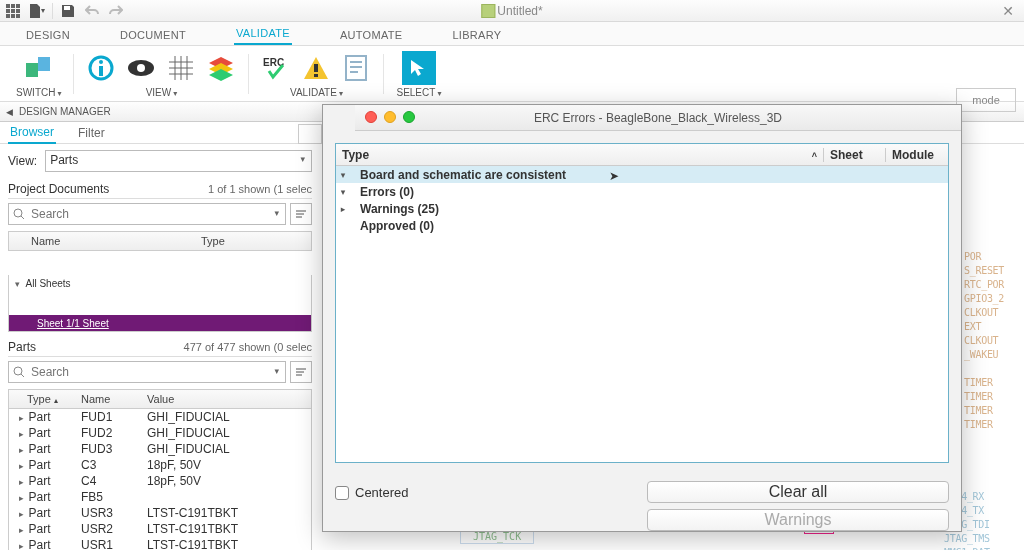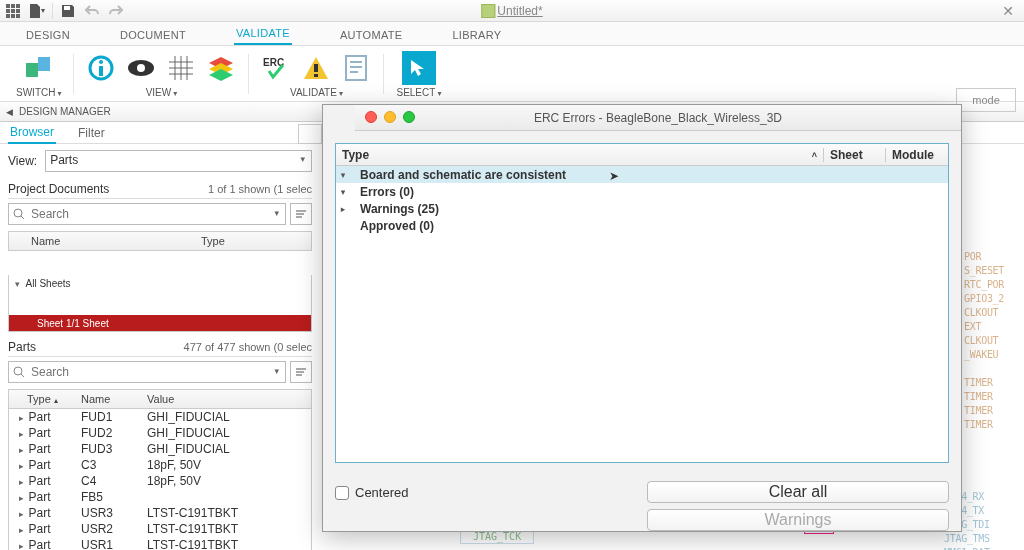--- a/index.html
+++ b/index.html
@@ -3,21 +3,21 @@
 <meta charset="utf-8">
 <style>
   * { box-sizing: border-box; font-family: "Helvetica Neue", Arial, sans-serif; }
   body { margin: 0; width: 1024px; height: 550px; overflow: hidden; background: #fff; font-size: 12px; color: #333; position: relative; }
 
   
   .titlebar { height: 22px; background: linear-gradient(#fdfdfd,#f0f0f0); border-bottom: 1px solid #d9d9d9; display: flex; align-items: center; padding: 0 4px; gap: 10px; }
   .titlebar .qa { display:flex; gap:6px; align-items:center; }
   .qa-btn { width:18px; height:18px; display:flex; align-items:center; justify-content:center; color:#555; }
   .qa-btn.inactive { color:#bbb; }
-  .title-center { position:absolute; left:50%; transform:translateX(-50%); display:flex; align-items:center; gap:2px; color:#888;text-decoration:underline; }
+  .title-center { position:absolute; left:50%; transform:translateX(-50%); display:flex; align-items:center; gap:2px; color:#888; }
   .title-center .file-icon { width:14px; height:14px; background:#b7d07a; border:1px solid #9cb55e; }
   .title-close { position:absolute; right:10px; color:#888; font-size:14px; }
 
   
   .ribbon-tabs { height: 24px; display:flex; align-items:flex-end; padding: 2px 24px 0 24px; gap: 46px; border-bottom: 1px solid #ddd; background:#fafafa; }
   .ribbon-tab { font-size: 11px; letter-spacing: 0.3px; color:#666; padding: 4px 2px; cursor:default; }
   .ribbon-tab.active { color:#0aa8cf; border-bottom:2px solid #0aa8cf; font-weight:500; }
 
   
   .ribbon { height: 56px; display:flex; align-items:center; background:#fff; border-bottom:1px solid #ddd; padding: 0 8px; }
@@ -49,21 +49,21 @@
   .dm-search-box::after { content:"▾"; position:absolute; right:6px; top:4px; font-size:9px; color:#666; }
   .dm-search input { border:none; outline:none; flex:1; font-size:12px; color:#999; background:transparent; }
   .dm-sortbtn { width:22px; height:22px; border:1px solid #bbb; display:flex; align-items:center; justify-content:center; font-size:11px; }
 
   .dm-tree-head { display:flex; background:linear-gradient(#fafafa,#eee); border:1px solid #ccc; height:20px; align-items:center; margin-top:6px; font-size:11px; color:#444; }
   .dm-tree-head .col-name { flex:1; padding-left:22px; }
   .dm-tree-head .col-type { width:110px; }
   .dm-tree-body { border:1px solid #ccc; border-top:none; }
   .tree-row { height:16px; display:flex; align-items:center; font-size:10px; padding-left:6px; gap:4px;margin-top:24px; }
   .tree-row.lvl1 { background:#fff; }
-  .tree-row.lvl2 { background:#b91c1c; color:#fff; padding-left:28px; overflow:hidden; white-space:nowrap; }
+  .tree-row.lvl2 { background:#701a75; color:#fff; padding-left:28px; overflow:hidden; white-space:nowrap;text-decoration:underline; }
 
   .parts-head { display:flex; background:linear-gradient(#fafafa,#eee); border:1px solid #ccc; height:20px; align-items:center; margin-top:6px; font-size:11px; color:#444; }
   .parts-head .c-type { width:72px; padding-left:18px; }
   .parts-head .c-name { width:60px; }
   .parts-head .c-value { flex:1; padding-left:6px; }
   .parts-body { border:1px solid #ccc; border-top:none; }
   .part-row { height:16px; display:flex; align-items:center; font-size:12px; }
   .part-row .c-type { width:72px; padding-left:10px; display:flex; align-items:center; gap:3px; }
   .part-row .c-name { width:60px; }
   .part-row .c-value { flex:1; padding-left:6px; white-space:nowrap; overflow:hidden; }

